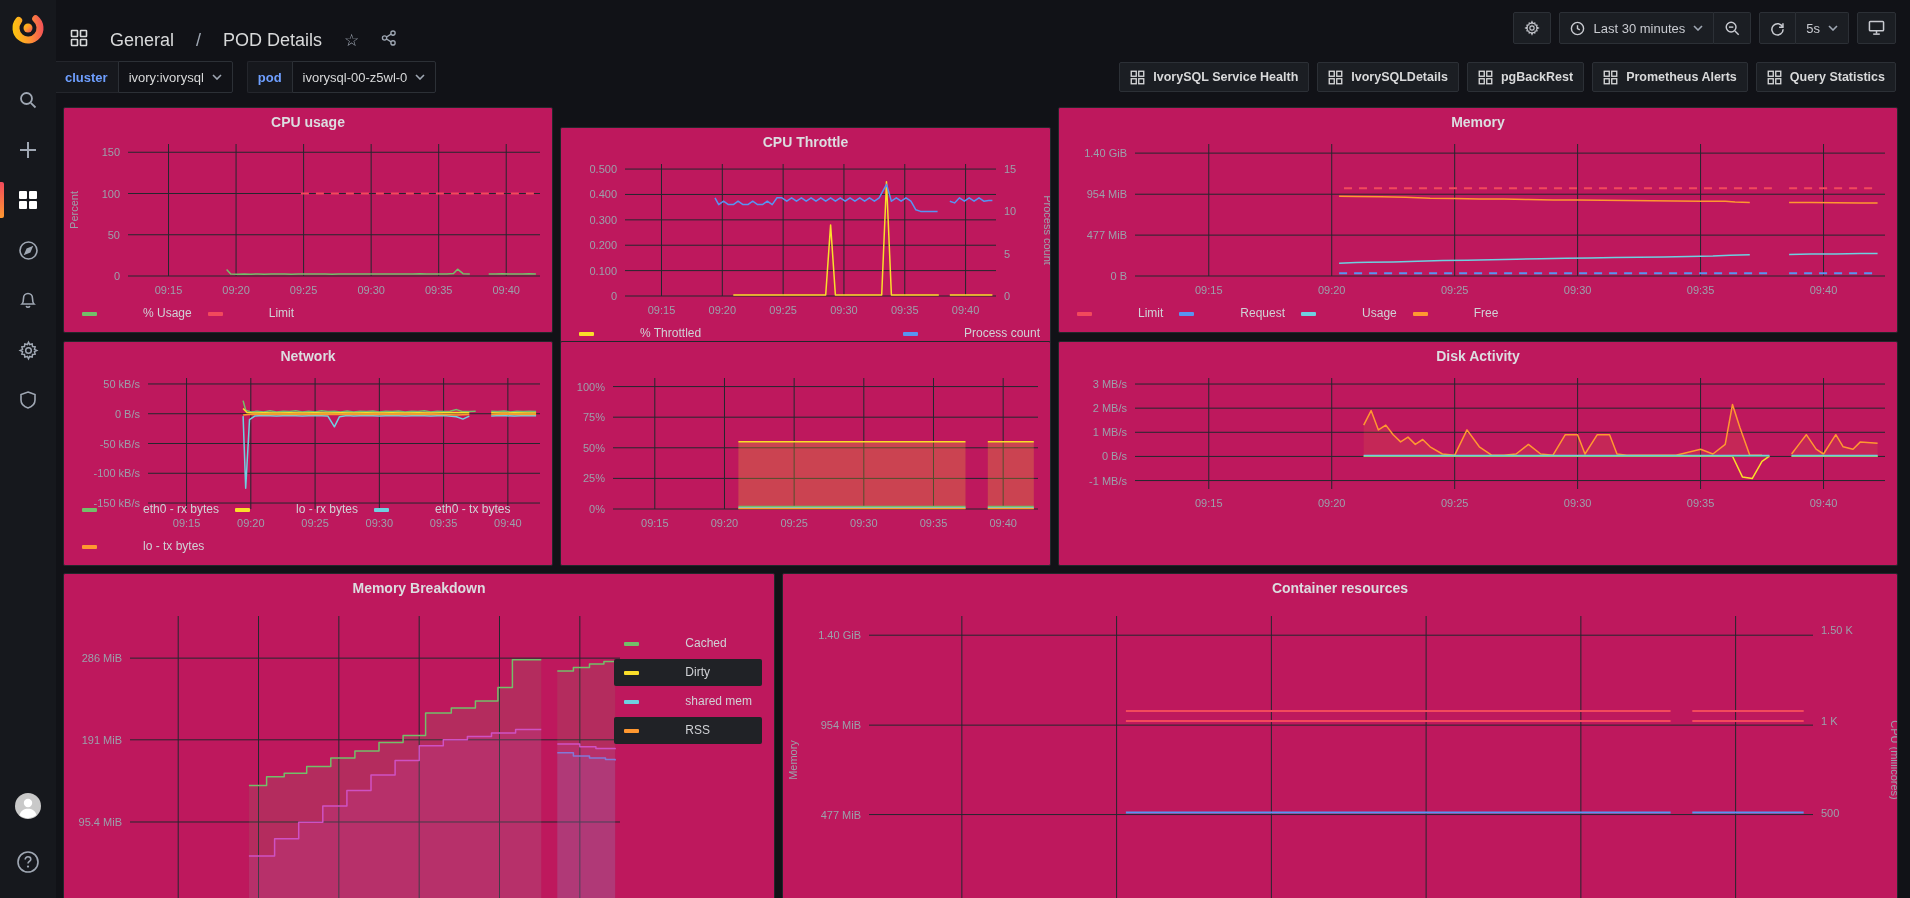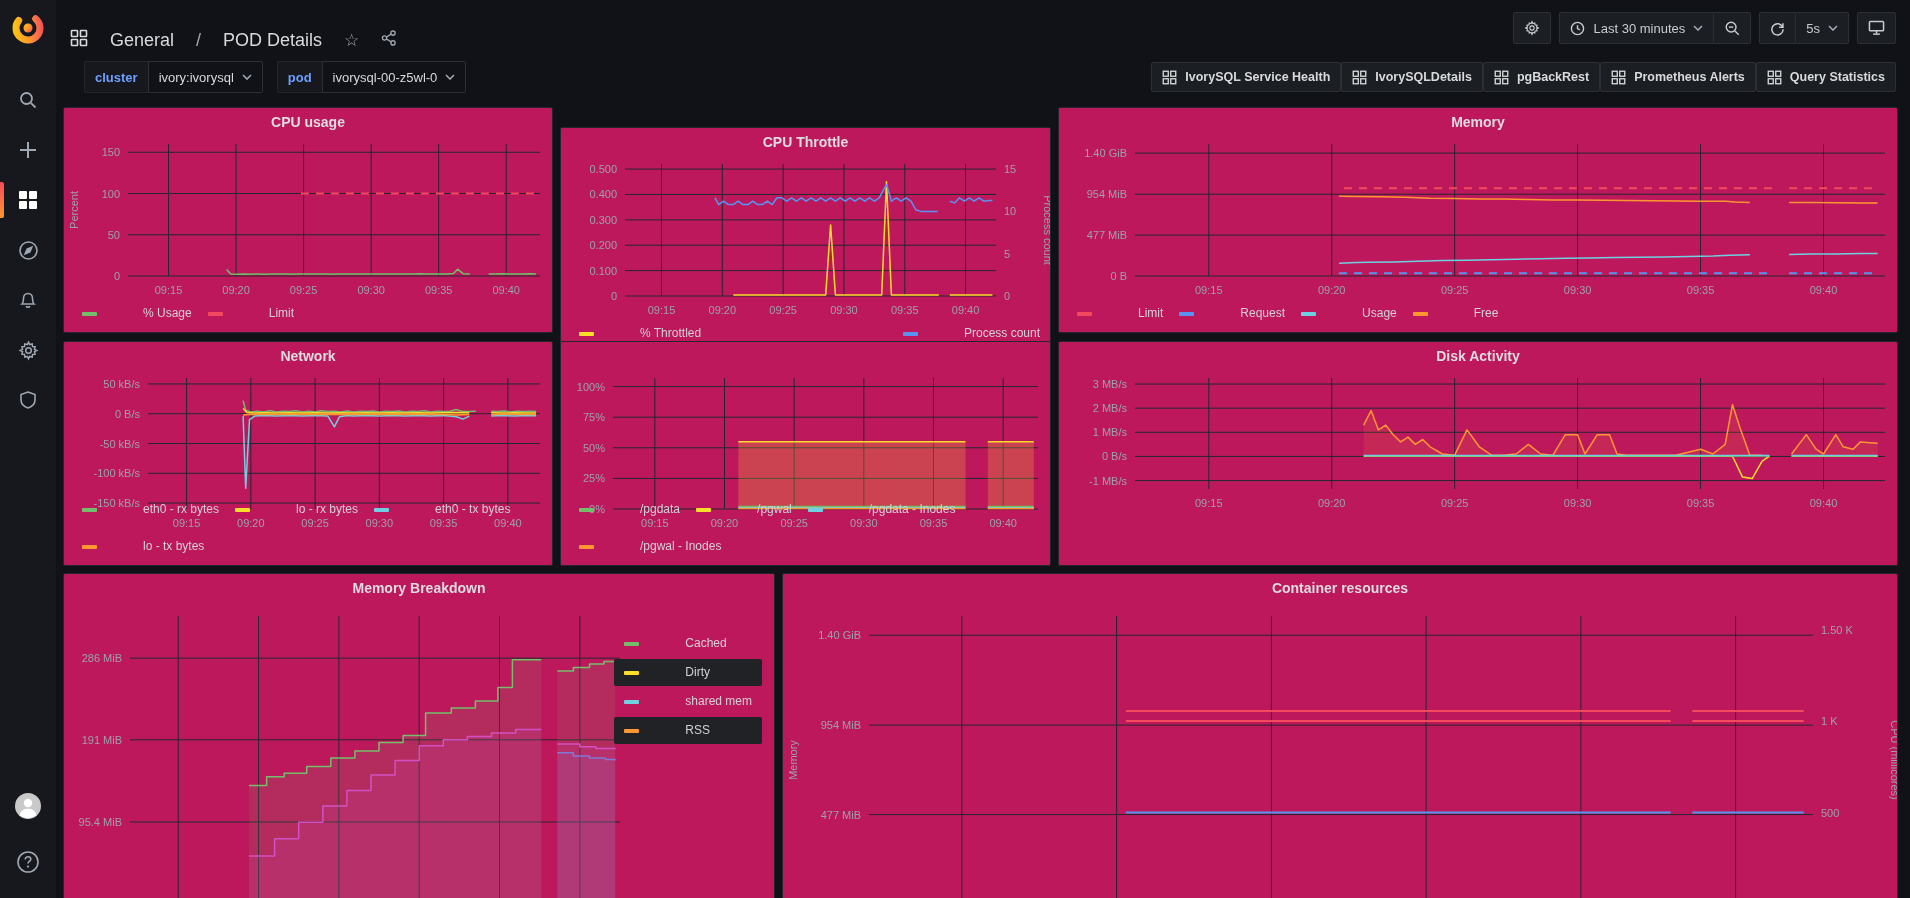--- a/index.html
+++ b/index.html
@@ -26,27 +26,27 @@
   .crumb .glyph{font-size:17px;color:#9fa7b3;cursor:pointer;}
   #header-right{margin-left:auto;display:flex;gap:8px;align-items:center;}
   .chip{display:flex;align-items:center;gap:8px;background:#1b1e23;border:1px solid #2c3036;
     border-radius:2px;height:32px;padding:0 10px;color:#c9cbd1;font-size:13px;cursor:pointer;white-space:nowrap;}
   .chip-group{display:flex;}
   .chip-group .chip{border-radius:0;border-left-width:0;}
   .chip-group .chip:first-child{border-radius:2px 0 0 2px;border-left-width:1px;}
   .chip-group .chip:last-child{border-radius:0 2px 2px 0;}
   .caret{color:#9fa7b3;}
   
-  #submenu{position:absolute;left:70px;top:56px;right:0;height:42px;display:flex;align-items:center;padding:0 14px;}
+  #submenu{position:absolute;left:40px;top:56px;right:0;height:42px;display:flex;align-items:center;padding:0 14px;}
   .var{display:flex;margin-right:14px;}
   .var-label{background:#16181d;border:1px solid #24262c;border-right:none;border-radius:2px 0 0 2px;
     color:#6e9fff;font-size:13px;font-weight:bold;display:flex;align-items:center;padding:0 10px;height:32px;}
   .var-value{background:#111217;border:1px solid #2c3036;border-radius:0 2px 2px 0;color:#d8d9da;
     font-size:13px;display:flex;align-items:center;gap:8px;padding:0 10px;height:32px;cursor:pointer;}
-  #links{margin-left:auto;display:flex;}
+  #links{margin-left:auto;display:flex;gap:8px;}
   .dash-link{display:flex;align-items:center;gap:8px;background:#1b1e23;border:1px solid #2c3036;
     border-radius:2px;height:30px;padding:0 10px;font-size:12.5px;font-weight:bold;color:#d8d9da;cursor:pointer;white-space:nowrap;}
   
   .panel{position:absolute;background:#be185d;border:1px solid #23262b;border-radius:2px;overflow:hidden;}
   .panel-title{position:absolute;left:0;right:0;top:6px;text-align:center;font-size:14px;
     color:#dcdde0;font-weight:bold;cursor:pointer;z-index:2;}
   .chart{position:absolute;inset:0;}
   .legend{position:absolute;left:18px;right:10px;bottom:8px;display:flex;gap:16px;flex-wrap:wrap;
     align-items:center;font-size:12px;color:#d0d2d6;z-index:2;}
   .li{display:flex;align-items:center;white-space:nowrap;line-height:21px;cursor:pointer;gap:39px;}
@@ -508,38 +508,20 @@
           <path d="M426.8 99.7L472.8 99.7" fill="none" stroke="#fade2a" stroke-width="1.5" stroke-linejoin="round"></path>
           <path d="M177.4 164.6L404.5 164.6L404.5 167.0L177.4 167.0Z" fill="#73bf69" fill-opacity="0.15" stroke="none"></path>
           <path d="M177.4 164.6L404.5 164.6" fill="none" stroke="#73bf69" stroke-width="1.5" stroke-linejoin="round"></path>
           <path d="M426.8 164.6L472.8 164.6L472.8 167.0L426.8 167.0Z" fill="#73bf69" fill-opacity="0.15" stroke="none"></path>
           <path d="M426.8 164.6L472.8 164.6" fill="none" stroke="#73bf69" stroke-width="1.5" stroke-linejoin="round"></path>
           <path d="M177.4 165.8L404.5 165.8" fill="none" stroke="#6ed0e0" stroke-width="1.5" stroke-linejoin="round"></path>
           <path d="M426.8 165.8L472.8 165.8" fill="none" stroke="#6ed0e0" stroke-width="1.5" stroke-linejoin="round"></path>
           <path d="M177.4 166.4L404.5 166.4" fill="none" stroke="#ff9830" stroke-width="1.5" stroke-linejoin="round"></path>
           <path d="M426.8 166.4L472.8 166.4" fill="none" stroke="#ff9830" stroke-width="1.5" stroke-linejoin="round"></path>
         </svg></div>
-    <div class="legend">
-        <div class="li">
-          <span class="sw" style="background: rgb(115, 191, 105);"></span>
-          <span>/pgdata</span>
-        </div>
-        <div class="li">
-          <span class="sw" style="background: rgb(250, 222, 42);"></span>
-          <span>/pgwal</span>
-        </div>
-        <div class="li">
-          <span class="sw" style="background: rgb(110, 208, 224);"></span>
-          <span>/pgdata - Inodes</span>
-        </div>
-        <div class="li">
-          <span class="sw" style="background: rgb(255, 152, 48);"></span>
-          <span>/pgwal - Inodes</span>
-        </div>
-      </div>
   </section>
   <section class="panel" style="left: 1058px; top: 341px; width: 840px; height: 225px;">
     <div class="panel-title">Disk Activity</div>
     <div class="chart"><svg width="840" height="225">
           <line x1="149.77049180327867" x2="149.77049180327867" y1="36" y2="147" stroke="#24272e"></line>
           <text x="149.77049180327867" y="165" text-anchor="middle">09:15</text>
           <line x1="272.72131147540983" x2="272.72131147540983" y1="36" y2="147" stroke="#24272e"></line>
           <text x="272.72131147540983" y="165" text-anchor="middle">09:20</text>
           <line x1="395.67213114754094" x2="395.67213114754094" y1="36" y2="147" stroke="#24272e"></line>
           <text x="395.67213114754094" y="165" text-anchor="middle">09:25</text>

